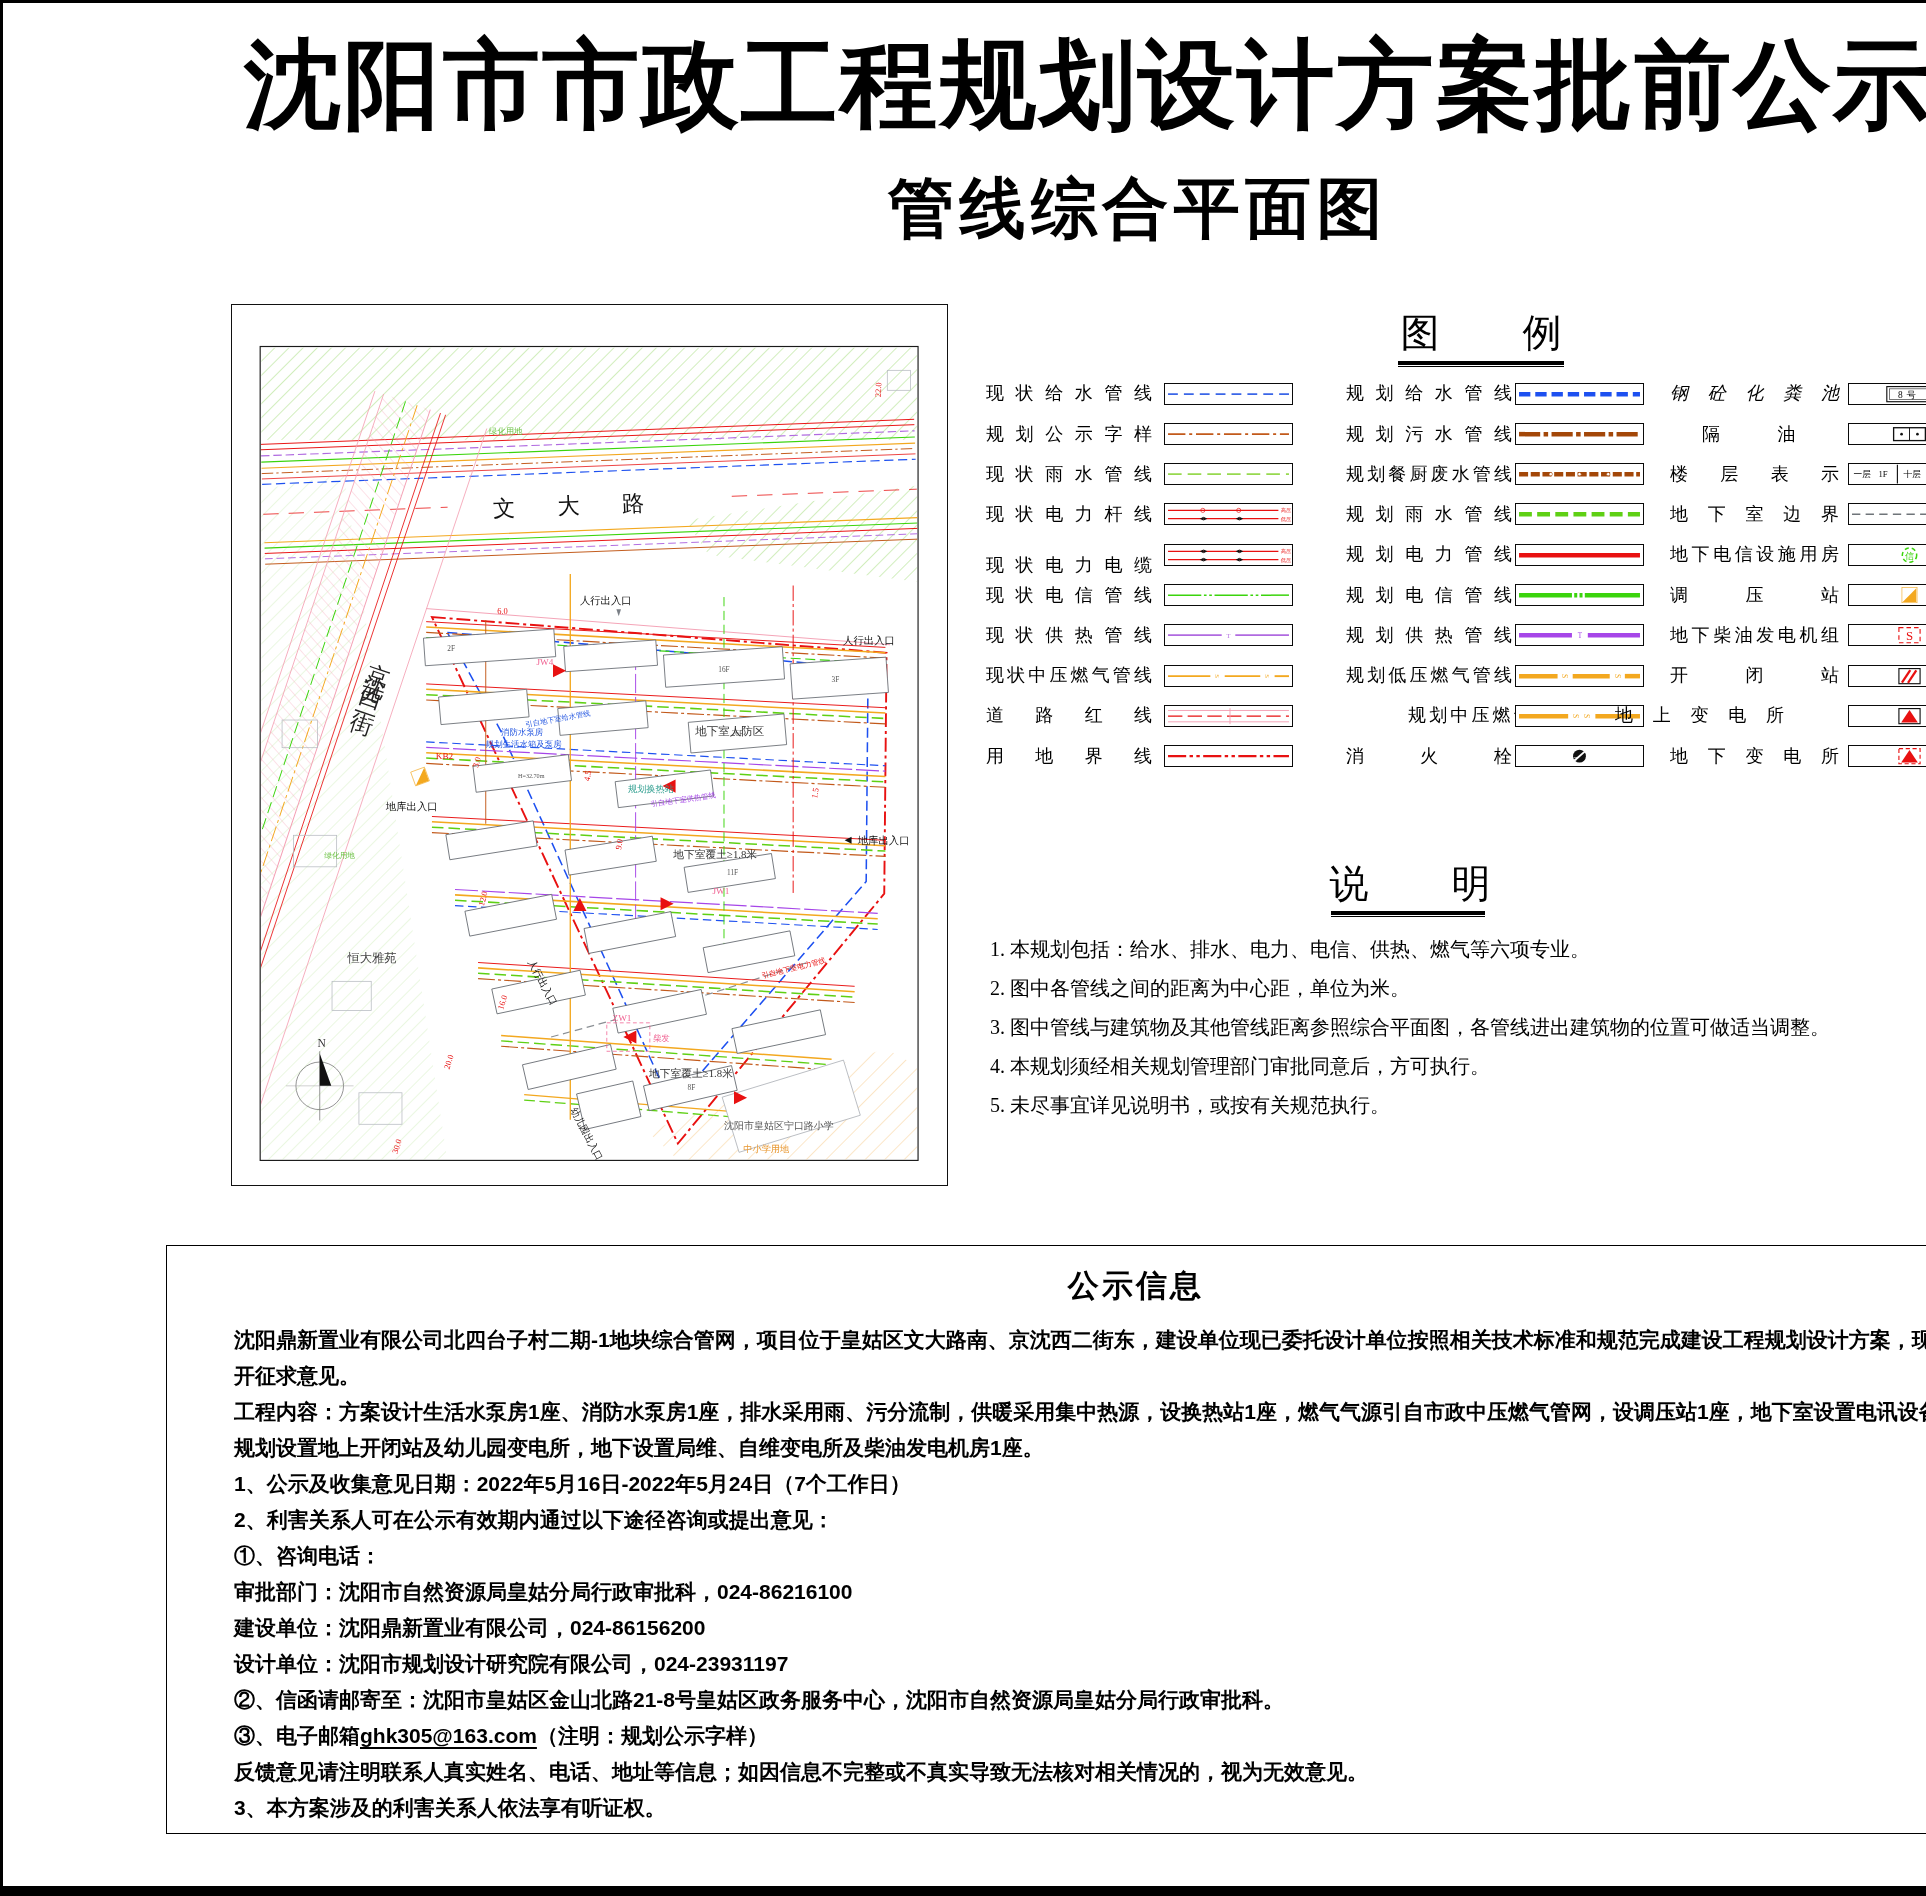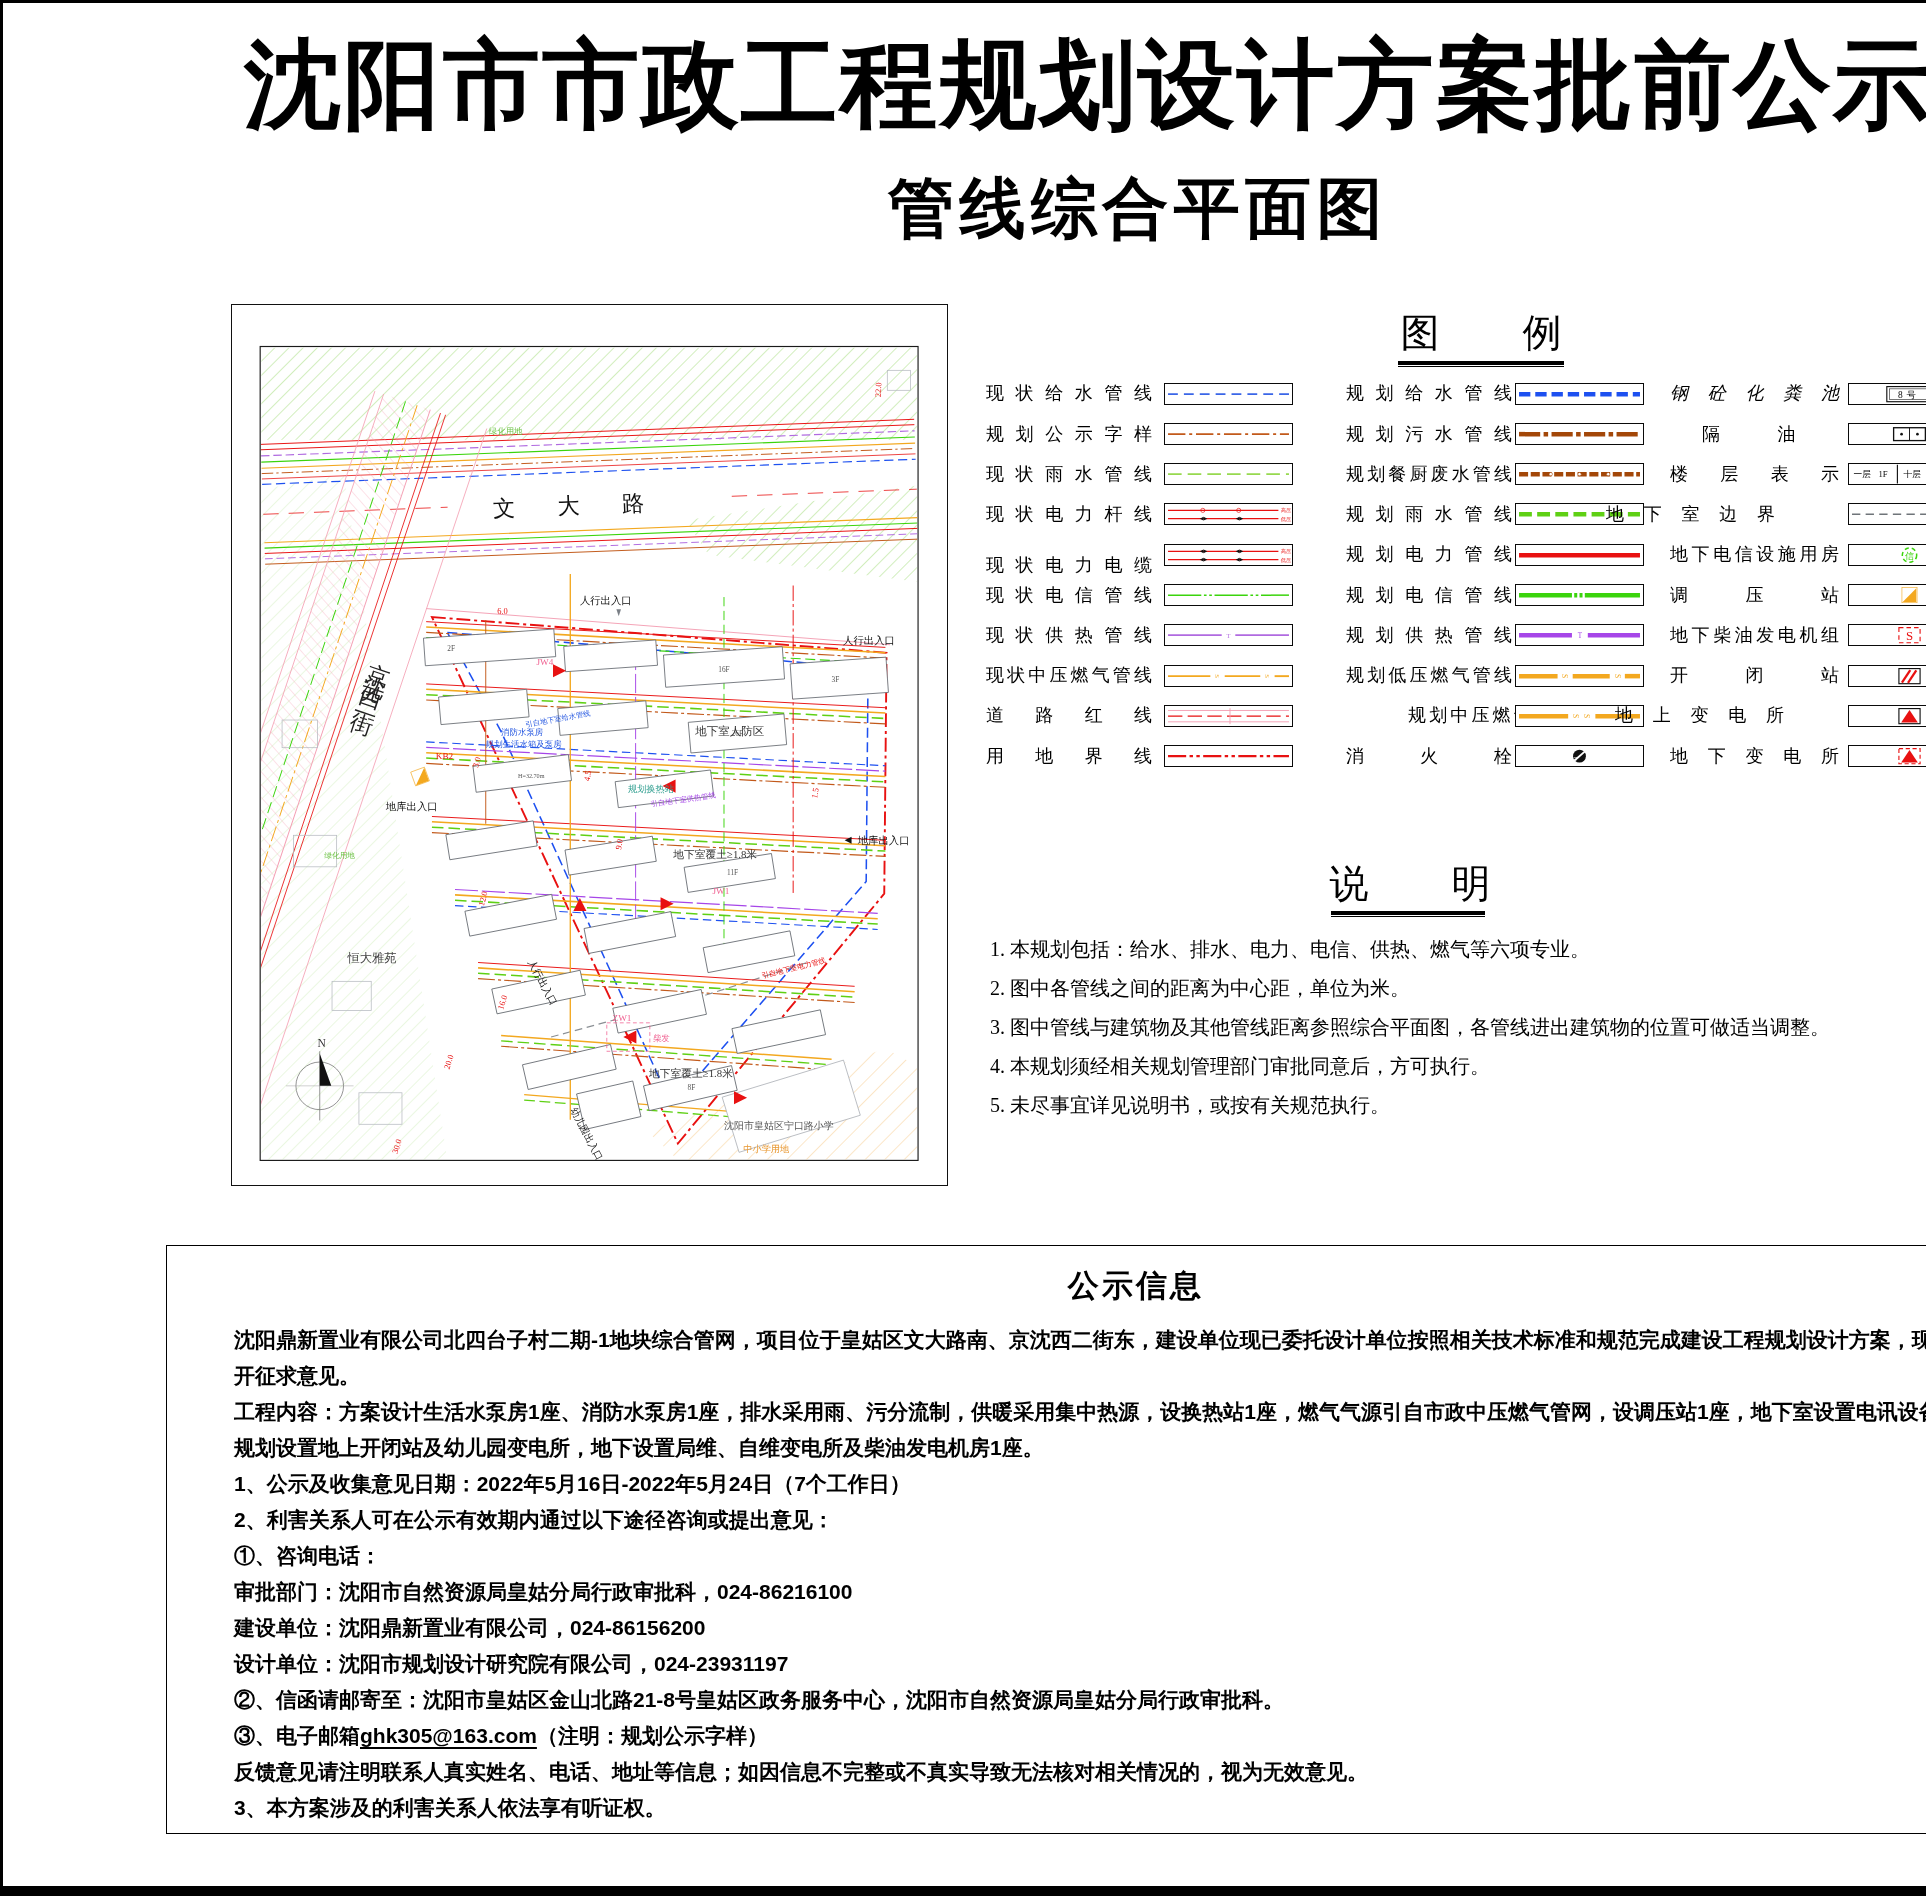--- a/index.html
+++ b/index.html
@@ -404,21 +404,21 @@
       <text x="306" y="20" font-size="14" fill="#e81111" font-family="Liberation Serif, serif">高压</text>
       <text x="306" y="43" font-size="14" fill="#e81111" font-family="Liberation Serif, serif">低压</text>
     </svg>
     </div>
   <div class="legend-label" style="left:1346px; top:503px; width:166px;">规划雨水管线</div>
   <div class="legend-swatch" style="left:1515px; top:503px;">
     <svg viewBox="0 0 336 50">
         <line x1="8" y1="25" x2="328" y2="25" stroke="#5fd014" stroke-width="12" stroke-dasharray="34 14"></line>
       </svg>
     </div>
-  <div class="legend-label" style="left:1606px; top:503px; width:169px;">地下室边界</div>
+  <div class="legend-label" style="left:1670px; top:503px; width:169px;">地下室边界</div>
   <div class="legend-swatch" style="left:1848px; top:503px; width:123px;">
     <svg viewBox="0 0 320 50">
         <line x1="8" y1="25" x2="312" y2="25" stroke="#6f7479" stroke-width="4" stroke-dasharray="22 14"></line>
       </svg>
     </div>
 
   <div class="legend-label" style="left:986px; top:543px; width:166px;margin-top:11px;">现状电力电缆</div>
   <div class="legend-swatch" style="left:1164px; top:544px;">
     <svg viewBox="0 0 336 50">
       <line x1="8" y1="15" x2="300" y2="15" stroke="#e81111" stroke-width="3"></line>

